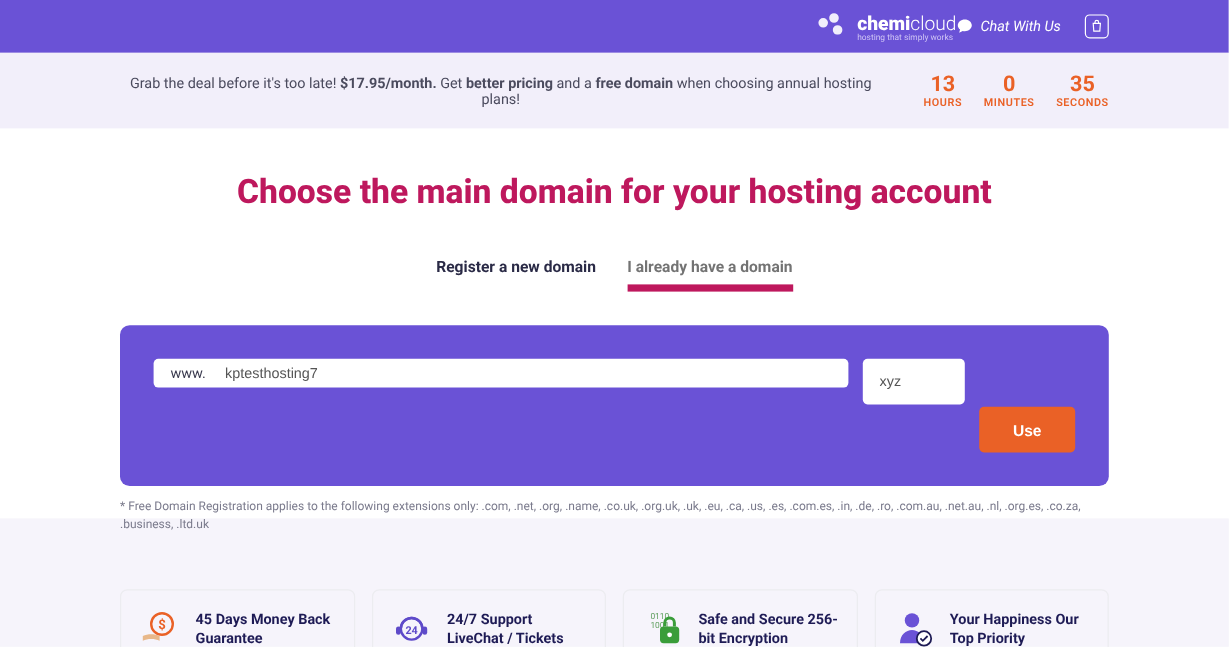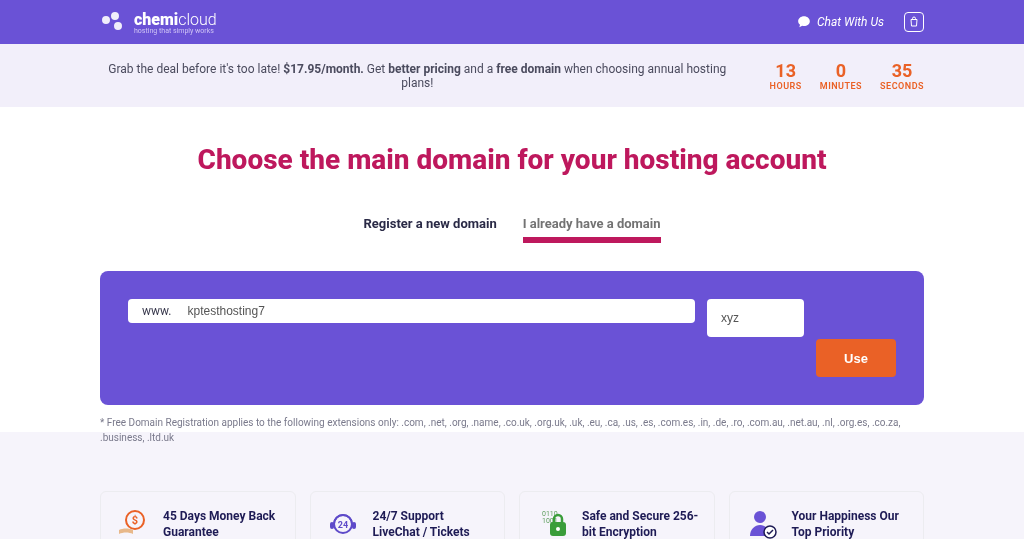--- a/index.html
+++ b/index.html
@@ -1,17 +1,17 @@
 <!DOCTYPE html>
 <html><head>
 <meta charset="utf-8">
 <style>
 * { margin: 0; padding: 0; box-sizing: border-box; }
 body { font-family: -apple-system, BlinkMacSystemFont, "Segoe UI", Roboto, sans-serif; background: #fff; color: #1e1b55; width: 1024px; }
-.header { background: #6a52d6; height: 44px; display: flex; align-items: center; padding: 0 100px; justify-content: space-between; }
+.header { background: #6a52d6; height: 44px; display: flex; align-items: center; padding: 0 100px; justify-content: flex-end; }
 .logo { display: flex; align-items: center; gap: 6px; }
 .logo-icon { color: #fff; font-weight: bold; font-size: 22px; letter-spacing: -2px; }
 .logo-text { color: #fff; font-weight: 600; font-size: 16px; }
 .logo-text .light { font-weight: 300; }
 .logo-tag { font-size: 7px; color: #d0c5f5; display: block; margin-top: -2px; }
 .header-right { display: flex; align-items: center; gap: 20px; color: #fff; font-size: 12px; font-style: italic; }
 .chat { display: flex; align-items: center; gap: 6px; cursor: pointer; }
 .cart-icon { width: 20px; height: 20px; border: 1.5px solid #fff; border-radius: 4px; display: flex; align-items: center; justify-content: center; cursor: pointer; }
 .deal-bar { background: #f2effa; padding: 16px 100px; display: flex; justify-content: space-between; align-items: center; gap: 35px; }
 .deal-text { font-size: 12px; color: #4b4b5e; flex: 1; text-align: center; }
@@ -23,21 +23,21 @@
 .main { padding: 36px 100px 20px; }
 h1 { text-align: center; font-size: 28px; font-weight: 800; color: #be185d; margin-bottom: 40px; }
 .tabs { display: flex; justify-content: center; gap: 26px; margin-bottom: 28px; }
 .tab { font-size: 13px; font-weight: 700; padding-bottom: 6px; cursor: pointer; }
 .tab.inactive { color: #2a2a46; }
 .tab.active { color: #737373; border-bottom: 6px solid #be185d; }
 .domain-box { background: #6a52d6; border-radius: 8px; padding: 28px; display: flex; gap: 12px; }
 .domain-input-wrap { flex: 1; background: #fff; border-radius: 4px; display: flex; align-items: center; padding: 0 14px; height: 24px; }
 .prefix { font-size: 12px; color: #3b3b4f; }
 .domain-input { border: none; outline: none; font-size: 12px; color: #555; flex: 1; padding-left: 6px; margin-left: 10px; }
-.tld-input { width: 97px; height: 38px; border-radius: 4px; border: none; padding: 0 14px; font-size: 12px; color: #555; outline: none; }
+.tld-input { width: 85px; height: 38px; border-radius: 4px; border: none; padding: 0 14px; font-size: 12px; color: #555; outline: none; }
 .use-btn { width: 80px; height: 38px; background: #ea6126; color: #fff; border: none; border-radius: 4px; font-size: 13px; font-weight: 600; cursor: pointer; margin-top: 40px; }
 .disclaimer { font-size: 10px; color: #7a7a8c; margin-top: 10px; line-height: 1.5; }
 .features { display: flex; gap: 14px; margin-top: 46px; }
 .feature { flex: 1; border: 1px solid #ececf0; border-radius: 6px; padding: 14px; display: flex; align-items: center; gap: 12px; }
 .feature-icon { width: 36px; height: 36px; flex-shrink: 0; display: flex; align-items: center; justify-content: center; }
 .feature-title { font-size: 12px; font-weight: 700; color: #1e1b55; line-height: 1.35; }
 .footer { padding: 6px 100px 18px; display: flex; justify-content: space-between; align-items: center; }
 .lower-bg { position: absolute; top: 432px; left: 0; right: 0; height: 107px; background: #f6f4fb; z-index: -1; }
 </style>
 </head>

